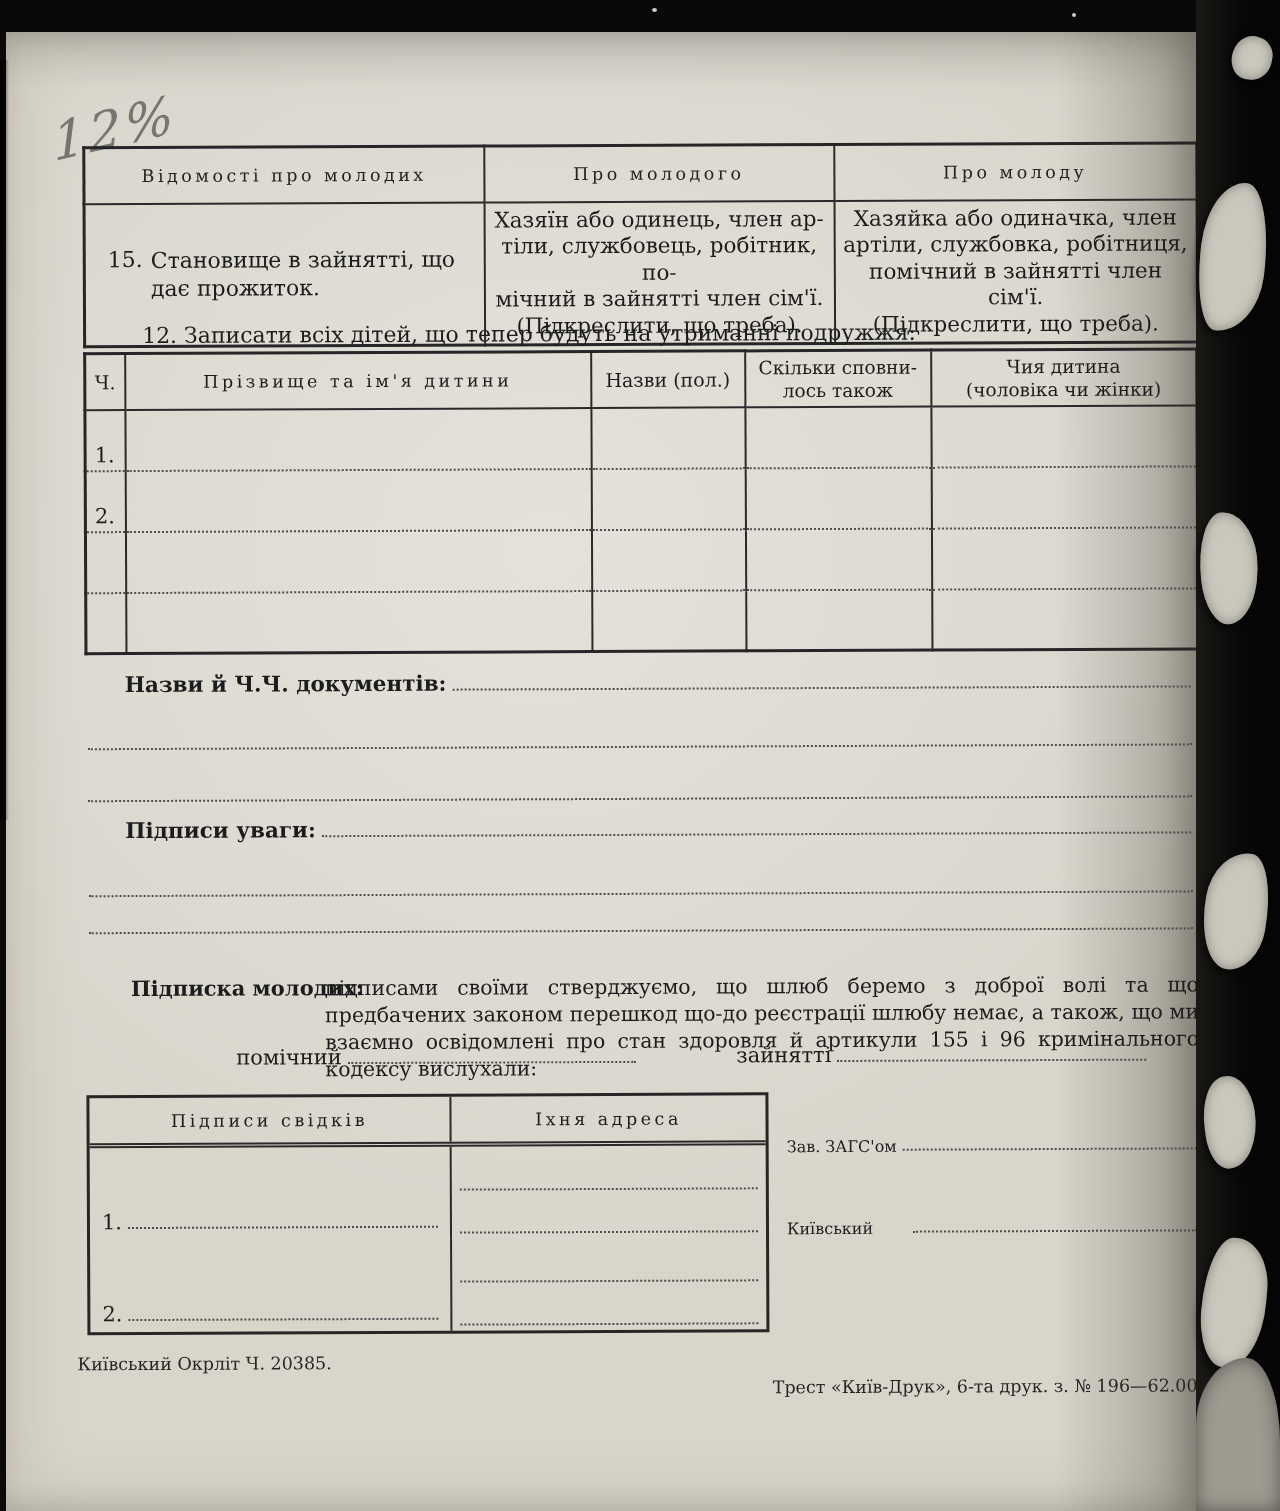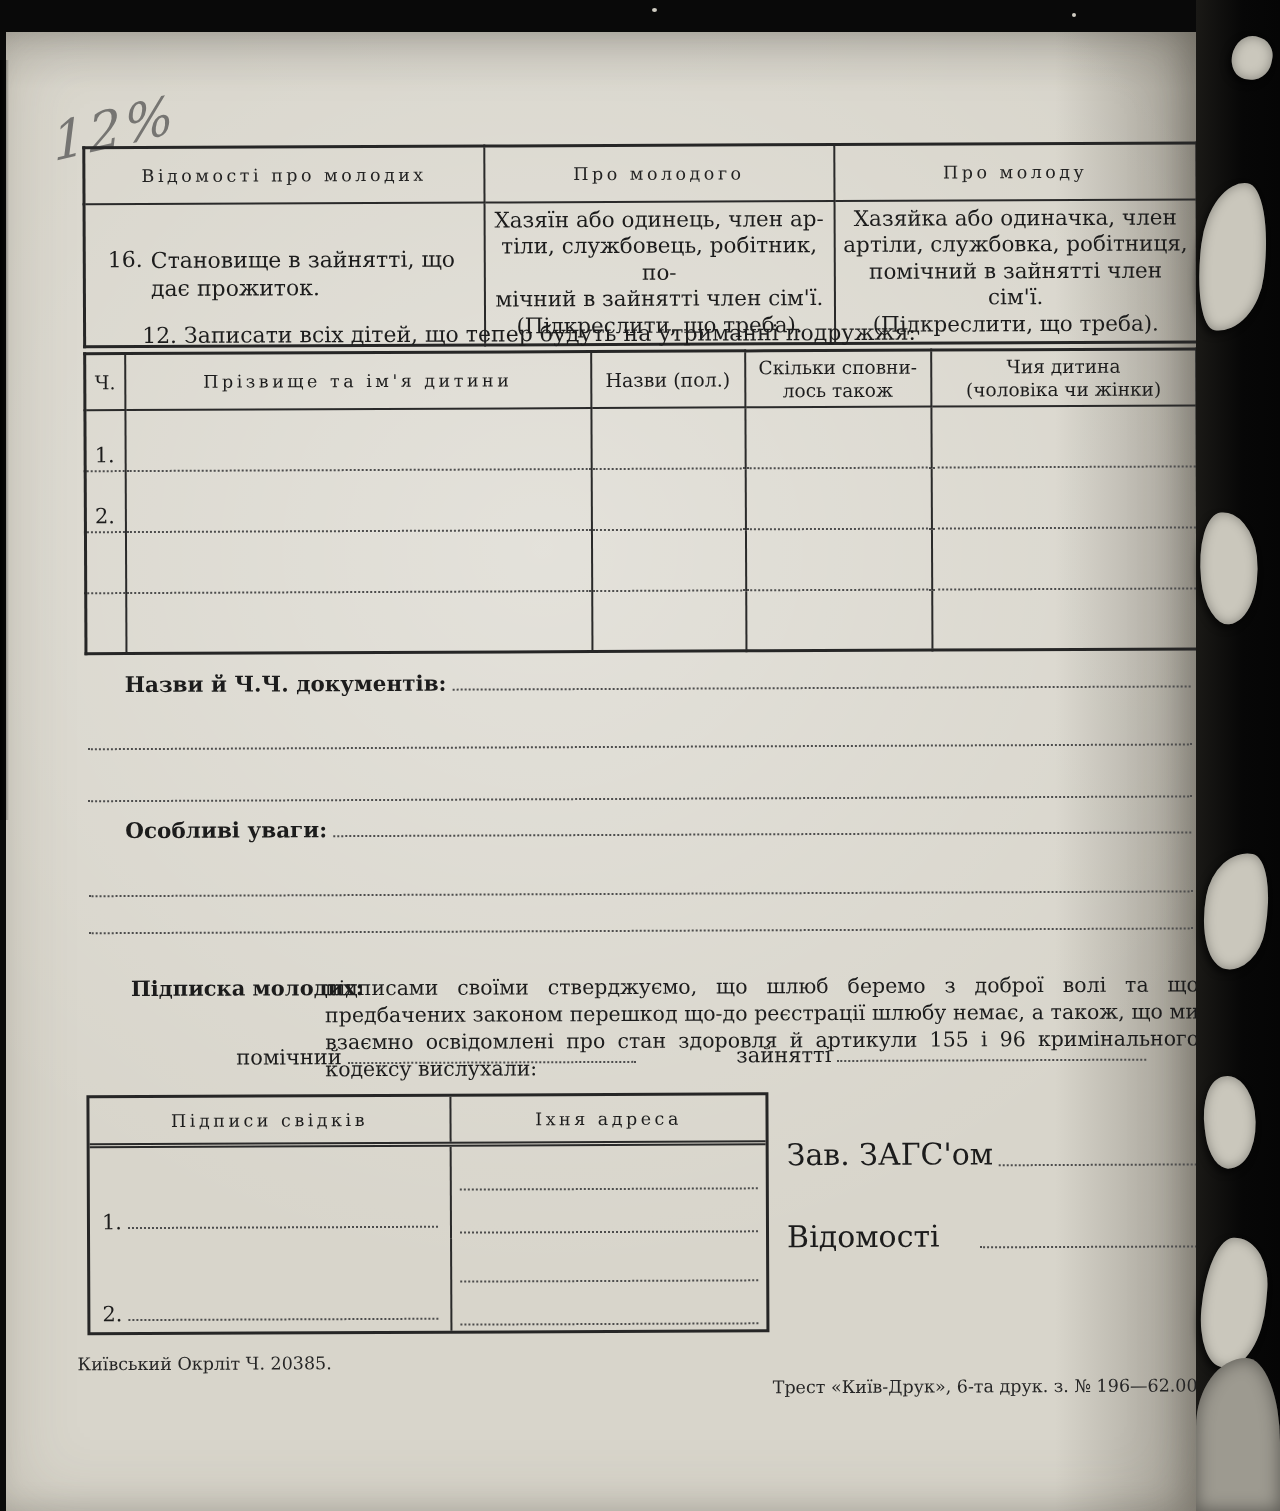--- a/index.html
+++ b/index.html
@@ -94,21 +94,21 @@
   .t3h1 { width:362px; border-right:2px solid #2a2a2a; display:flex; align-items:center; justify-content:center; font-size:17.5px; }
   .t3h2 { flex:1; display:flex; align-items:center; justify-content:center; font-size:17.5px; }
   .t3r { display:flex; height:92px; }
   .t3c1 { width:362px; border-right:2px solid #2a2a2a; display:flex; align-items:flex-end; padding:0 10px 6px 12px; font-size:21px; }
   .t3c2 { flex:1; position:relative; }
   .t3c2 .mid { position:absolute; left:8px; right:8px; top:42px; border-bottom:2px dotted #4d4d4d; }
   .t3c2 .bot { position:absolute; left:8px; right:8px; bottom:5px; border-bottom:2px dotted #4d4d4d; }
 
   
   .off { position:absolute; display:flex; align-items:flex-end; width:412px; }
-  .off .flabel { font-size:30px; }
+  .off .flabel { font-size:16px; }
 
   
   .foot { position:absolute; font-size:17.5px; color:#262626; white-space:nowrap; }
 </style>
 </head>
 <body>
 
 <div class="paper">
   <div class="tilt">
 
@@ -122,21 +122,21 @@
         </colgroup>
       <tbody>
       <tr>
         <th class="sp">Відомості про молодих</th>
         <th class="sp">Про молодого</th>
         <th class="sp">Про молоду</th>
       </tr>
       <tr>
         <td class="t1-label">
           <div class="qwrap">
-            <span>16.</span>
+            <span>15.</span>
             <span class="qtext">Становище в зайнятті, що дає прожиток.</span>
           </div>
         </td>
         <td class="t1-opt pre">Хазяїн або одинець, член ар-
 тіли, службовець, робітник, по-
 мічний в зайнятті член сім'ї.
 (Підкреслити, що треба).</td>
         <td class="t1-opt pre">Хазяйка або одиначка, член
 артіли, службовка, робітниця,
 помічний в зайнятті член сім'ї.
@@ -197,21 +197,21 @@
     </table>
 
     <div class="fline" style="left:119px; top:640px; width:1068px;">
       <span class="flabel b">Назви й Ч.Ч. документів:</span>
       <div class="dotfill"></div>
     </div>
     <div class="dotrow" style="left:82px; top:716px; width:1104px;"></div>
     <div class="dotrow" style="left:82px; top:768px; width:1104px;"></div>
 
     <div class="fline" style="left:119px; top:786px; width:1068px;">
-      <span class="flabel b">Особливі уваги:</span>
+      <span class="flabel b">Підписи уваги:</span>
       <div class="dotfill"></div>
     </div>
     <div class="dotrow" style="left:82px; top:863px; width:1104px;"></div>
     <div class="dotrow" style="left:82px; top:900px; width:1104px;"></div>
 
     <div class="pledge-label">Підписка молодих:</div>
     <div class="pledge-text">підписами своїми стверджуємо, що шлюб беремо з доброї волі та що предбачених законом перешкод що-до реєстрації шлюбу немає, а також, що ми взаємно освідомлені про стан здоровля й артикули 155 і 96 кримінального кодексу вислухали:</div>
 
     <div class="sigline" style="left:229px; top:1014px; width:402px;">
       <span class="flabel">помічний</span>
@@ -247,21 +247,21 @@
           <div class="bot"></div>
         </div>
       </div>
     </div>
 
     <div class="off" style="left:779px; top:1108px;">
       <span class="flabel">Зав. ЗАГС'ом</span>
       <div class="dotfill"></div>
     </div>
     <div class="off" style="left:779px; top:1190px;">
-      <span class="flabel">Відомості</span>
+      <span class="flabel">Київський</span>
       <div class="dotfill" style="margin-left:40px;"></div>
     </div>
 
     <div class="foot" style="left:69px; top:1322px;">Київський Окрліт Ч. 20385.</div>
     <div class="foot" style="left:764px; top:1348px;">Трест «Київ-Друк», 6-та друк. з. № 196—62.000</div>
 
   </div>
 </div>
 
 <div class="topband"></div>

